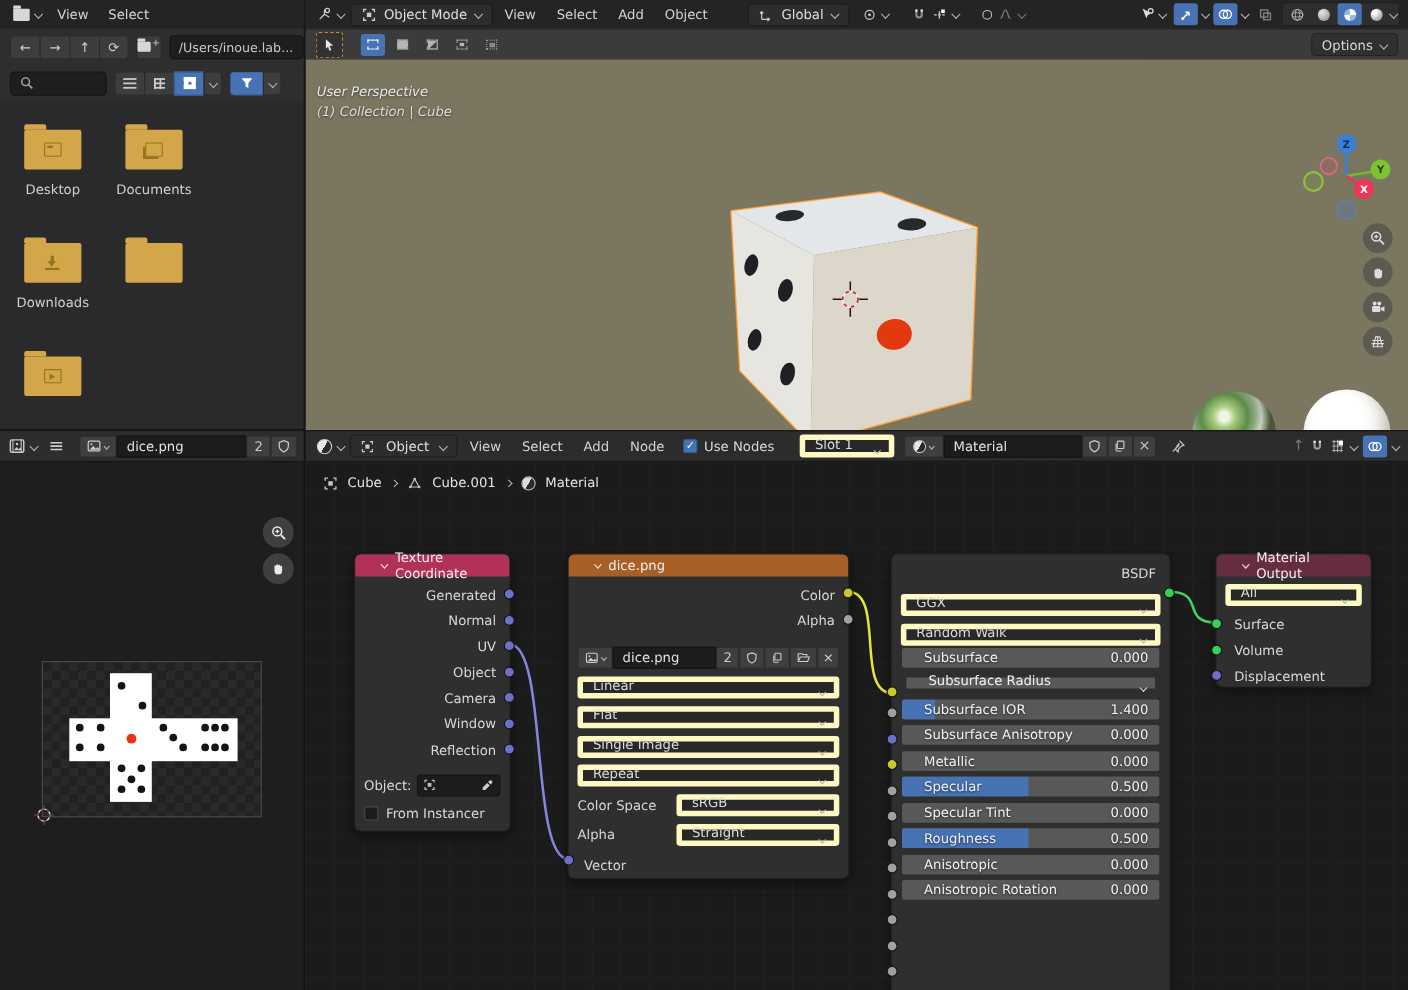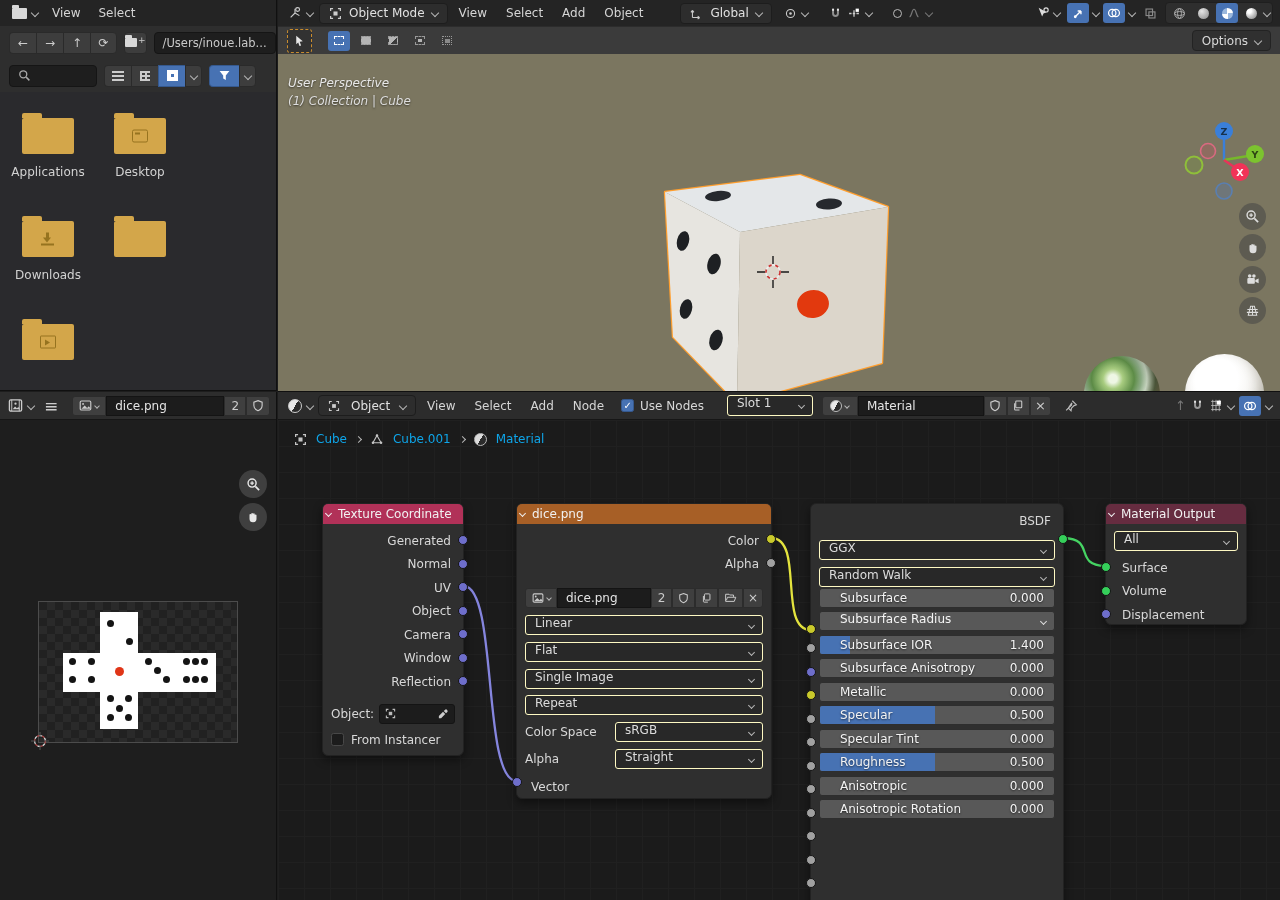--- a/index.html
+++ b/index.html
@@ -11,35 +11,35 @@
   
   .chev { display:inline-block; width:6px; height:6px; border-right:1.4px solid #b5b5b5;
     border-bottom:1.4px solid #b5b5b5; transform:rotate(45deg); flex:none; }
   .chev.dim { border-color:#777; }
   .menu-item { padding:0 8px; color:#d5d5d5; cursor:default; }
   .hbtn { background:#3d3d3d; border:1px solid #2a2a2a; height:22px; display:flex;
     align-items:center; justify-content:center; color:#ccc; }
   .blue { background:#4772b3 !important; border-color:#35598f !important; }
   .field { background:#1e1e1e; border:1px solid #151515; border-radius:4px; height:22px;
     display:flex; align-items:center; padding:0 8px; color:#c9c9c9; }
-  .dd { background:#282828; border:1px solid #fef9c3; border-radius:3px; height:20px;
-    display:flex; align-items:flex-start; padding:0 9px; color:#dcdcdc; position:relative; }
+  .dd { background:#282828; border:5px solid #fef9c3; border-radius:3px; height:20px;
+    display:flex; align-items:flex-end; padding:0 9px; color:#dcdcdc; position:relative; }
   .dd .chev { position:absolute; right:8px; top:7px; width:5px; height:5px; }
   .slider { position:relative; height:20px; background:#585858; border-radius:3px;
     overflow:hidden; display:flex; align-items:center; border:1px solid #2e2e2e; }
   .slider .fill { position:absolute; left:0; top:0; bottom:0; background:#4772b3; }
   .slider .lbl { position:relative; padding-left:20px; color:#f4f4f4; text-shadow:0 1px 2px rgba(0,0,0,.6); }
   .slider .val { position:relative; margin-left:auto; padding-right:10px; color:#f4f4f4; text-shadow:0 1px 2px rgba(0,0,0,.6); }
   .socket { position:absolute; width:10px; height:10px; border-radius:50%; border:1.4px solid #141414; z-index:5; }
   .sk-vec { background:#6e6ecb; } .sk-col { background:#c9c92b; } .sk-val { background:#a1a1a1; }
   .sk-shader { background:#35cf5a; }
   .node { position:absolute; background:#2f2f2f; border-radius:6px; border:1px solid #222;
     box-shadow:0 4px 10px rgba(0,0,0,.45); z-index:4; }
   .node-header { height:20px; border-radius:5px 5px 0 0; display:flex; align-items:center;
-    gap:7px; padding:0 3px; color:#f1f1f1; }
+    gap:7px; padding:0 24px; color:#f1f1f1; }
   .node-header .chev { width:5px; height:5px; border-color:#eee; transform:rotate(45deg); margin-top:-2px; }
   .out-row { height:23.5px; display:flex; align-items:center; justify-content:flex-end;
     padding-right:12px; color:#d8d8d8; }
   .in-row { height:23.5px; display:flex; align-items:center; padding-left:16px; color:#d8d8d8; }
   .icon-svg { display:inline-flex; flex:none; }
 
   
   .fb { left:0; top:0; width:277px; height:391px; background:#2a2a2d; border-right:1px solid #101010; border-bottom:1px solid #101010; }
   .fb-menubar { height:26px; background:#242424; display:flex; align-items:center; padding:0 8px; gap:2px; }
   .fb-navbar, .fb-toolbar { height:33px; background:#2e2e2e; display:flex; align-items:center; gap:7px; padding:0 9px; }
@@ -108,21 +108,21 @@
   .float-btn { position:absolute; left:239px; width:28px; height:28px; border-radius:50%;
     background:rgba(82,82,82,.65); display:flex; align-items:center; justify-content:center; z-index:5; }
   .cursor2d { position:absolute; left:31px; top:312px; width:18px; height:18px; z-index:5; }
 
   
   .se { left:278px; top:392px; width:1002px; height:508px; background:#1b1b1b; overflow:hidden; }
   .se-bg { position:absolute; inset:28px 0 0 0;
     background-image:linear-gradient(#202020 1px,transparent 1px),linear-gradient(90deg,#202020 1px,transparent 1px);
     background-size:26px 26px; }
   .se-header { position:relative; height:28px; background:#2c2c2c; display:flex; align-items:center; gap:3px; padding:0 8px; border-bottom:1px solid #161616; z-index:8; }
-  .se-breadcrumb { position:absolute; left:16px; top:40px; display:flex; align-items:center; gap:9px; color:#0ea5e9; z-index:3; }
+  .se-breadcrumb { position:absolute; left:16px; top:40px; display:flex; align-items:center; gap:9px; color:#e5e5e5; z-index:3; }
   .wires { position:absolute; inset:0; z-index:2; }
   .checkbox { width:13px; height:13px; border-radius:2.5px; display:flex; align-items:center;
     justify-content:center; font-size:10px; color:#fff; flex:none; }
   .checkbox.on { background:#4772b3; border:1px solid #35598f; }
   .checkbox.off { background:#1c1c1c; border:1px solid #484848; }
   .mini-btn { background:#3f3f3f; border:1px solid #2c2c2c; height:20px; display:flex; align-items:center; justify-content:center; color:#ccc; }
   .name-field { background:#1c1c1c; border:1px solid #141414; height:20px; display:flex; align-items:center; padding:0 8px; color:#e4e4e4; }
 </style>
 </head>
 <body>
@@ -190,28 +190,30 @@
               </svg>
           </span>
         </div>
         <div class="hbtn" style="width:17px">
             <span class="chev"></span>
           </div>
       </div>
     </div>
     <div class="fb-files">
       <div class="file-item">
-        <div class="folder-big"></div>
-        <div class="file-label">Applications</div>
+        <div class="folder-big">
+            <span class="folder-glyph fg-desktop"></span>
+          </div>
+        <div class="file-label">Desktop</div>
       </div>
       <div class="file-item">
         <div class="folder-big">
-            <span class="folder-glyph fg-desktop"></span>
-          </div>
-        <div class="file-label">Desktop</div>
+            <span class="folder-glyph fg-docs"></span>
+          </div>
+        <div class="file-label">Documents</div>
       </div>
       <div class="file-item">
         <div class="folder-big">
             <span class="folder-glyph fg-down">
               <span class="tray"></span>
             </span>
           </div>
         <div class="file-label">Downloads</div>
       </div>
       <div class="file-item">

